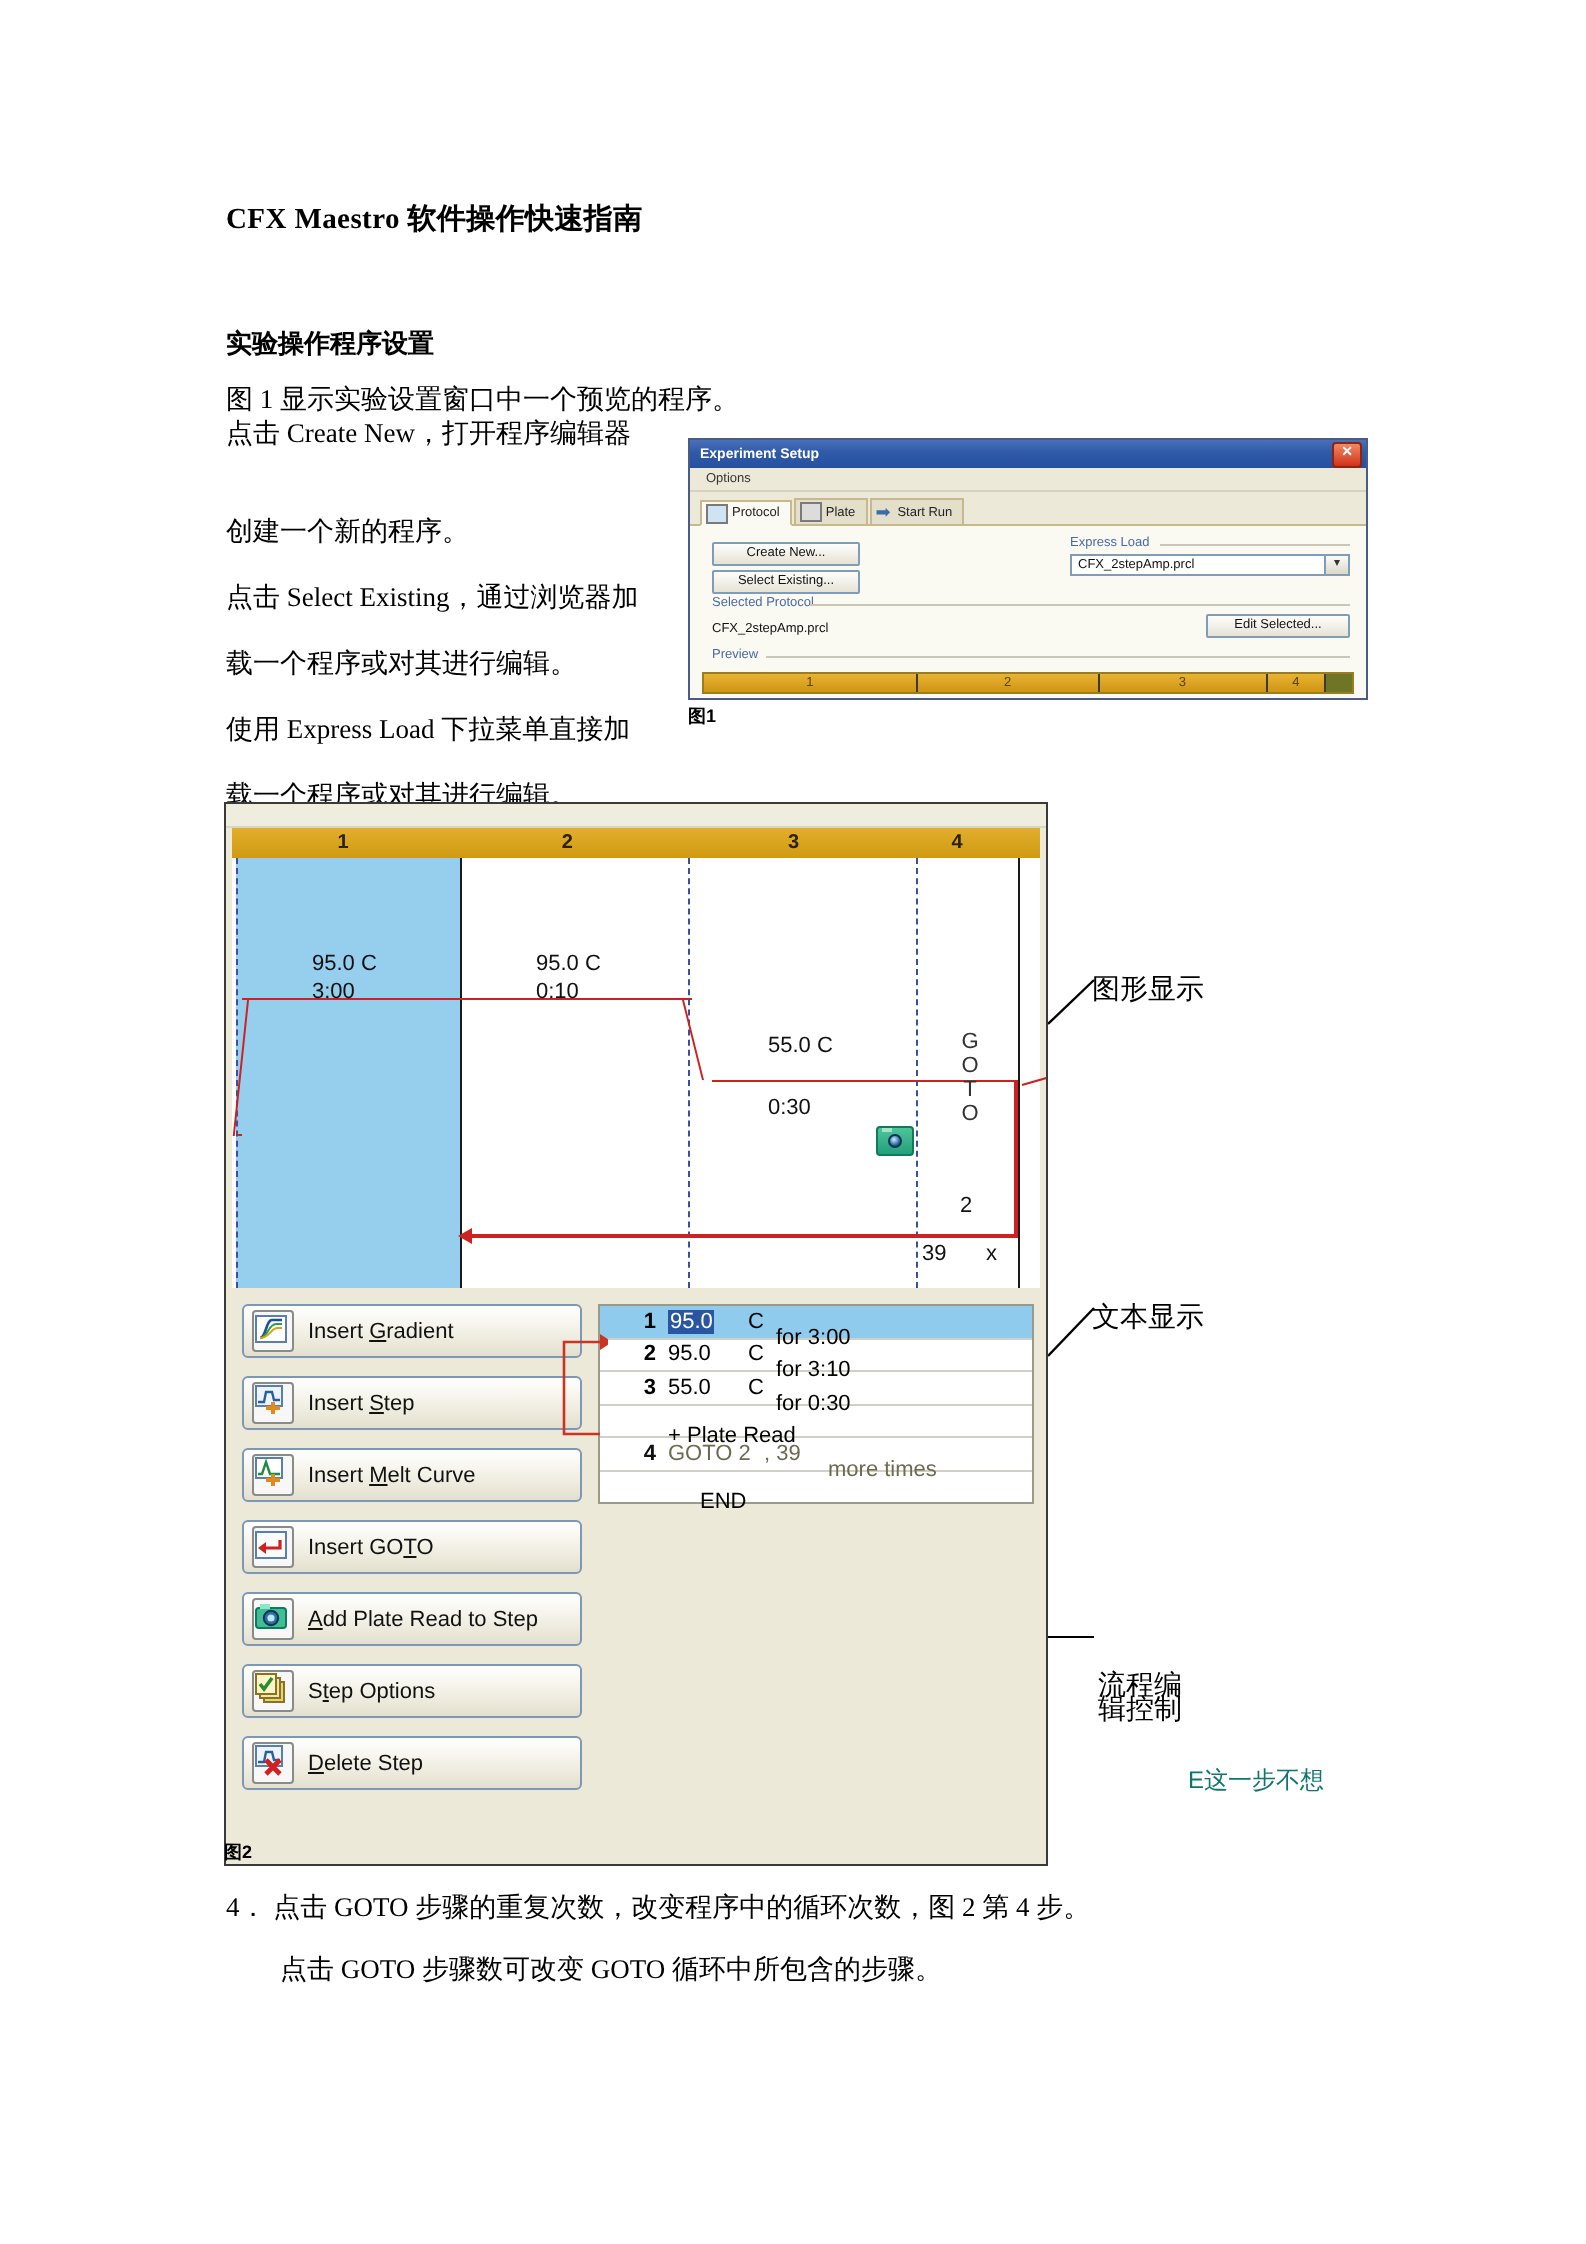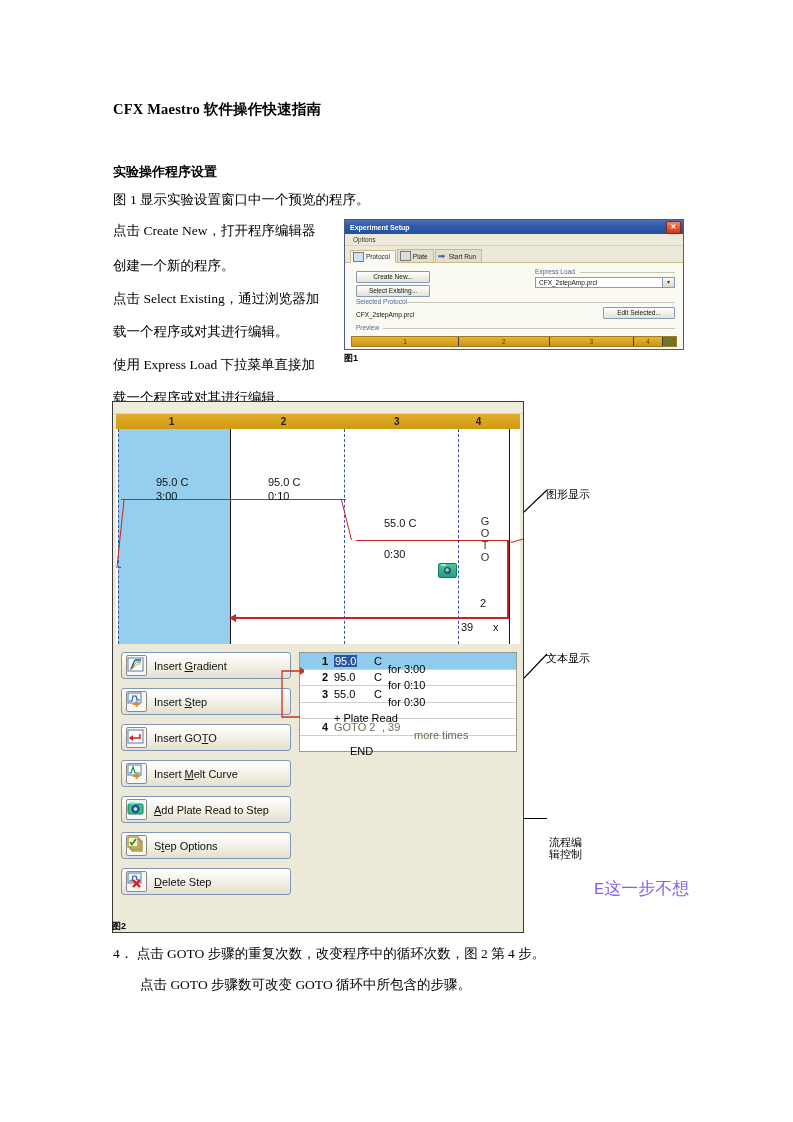--- a/index.html
+++ b/index.html
@@ -181,38 +181,38 @@
   .trow .c3{flex:1;margin-top:16px;}
   .trow.sel{background:#8fcbec;}
   .trow.sel .val{background:#2a55a0;color:#fff;padding:0 1px;}
   .trow.goto{color:#6b6b50;}
   .trow.plain .num{width:28px;}
   .gotoarrow{position:absolute;}
 
   
   .anno{
     position:absolute;font-family:"Liberation Sans", sans-serif;
-    font-size:11px;color:#000;line-height:12px;
+    font-size:14px;color:#000;line-height:12px;
   }
   .leader{position:absolute;background:#000;}
 
   .bottomnum{
     position:absolute;font-size:13.5px;white-space:nowrap;
   }
 </style>
 </head>
 <body>
 
 <div class="page">
 
   <div class="doc-title">CFX Maestro 软件操作快速指南</div>
   <div class="sec-head">实验操作程序设置</div>
 
   <div class="para" style="top:193px;">图 1 显示实验设置窗口中一个预览的程序。</div>
-  <div class="para" style="top:224px;">点击 Create New，打开程序编辑器</div>
+  <div class="para" style="top:210px;">点击 Create New，打开程序编辑器</div>
   <div class="para" style="top:259px;">创建一个新的程序。</div>
   <div class="para" style="top:292px;">点击 Select Existing，通过浏览器加</div>
   <div class="para" style="top:325px;">载一个程序或对其进行编辑。</div>
   <div class="para" style="top:358px;">使用 Express Load 下拉菜单直接加</div>
   <div class="para" style="top:391px;">载一个程序或对其进行编辑。</div>
 
   <div class="fig1">
     <div class="f1-title">
       <span class="t">Experiment Setup</span>
       <span class="f1-close">✕</span>
@@ -350,37 +350,37 @@
                 <polyline points="2,9 5,9 6,4 9,4 10,8 13,8" fill="none" stroke="#2a5f9e" stroke-width="1.2"></polyline>
                 <path d="M6 12h7M9.5 9v6" stroke="#e08a20" stroke-width="2"></path>
               </svg>
           </span>
           <span class="lab">Insert <u>S</u>tep</span>
         </div>
 
         <div class="tbtn">
           <span class="bi">
             <svg width="17" height="17" viewBox="0 0 17 17">
+                <rect x="1" y="1" width="13" height="10" fill="#ffffff" stroke="#5a7fa8"></rect>
+                <polyline points="2,9 4,9 6,3 8,9 13,9" fill="none" stroke="#1e8a3c" stroke-width="1.2"></polyline>
+                <path d="M6 12h7M9.5 9v6" stroke="#e08a20" stroke-width="2"></path>
+              </svg>
+          </span>
+          <span class="lab">Insert <u>M</u>elt Curve</span>
+        </div>
+
+        <div class="tbtn">
+          <span class="bi">
+            <svg width="17" height="17" viewBox="0 0 17 17">
                 <rect x="1" y="2" width="15" height="13" fill="#fbfbfb" stroke="#5a7fa8"></rect>
                 <path d="M13 6 L13 10 L5 10" fill="none" stroke="#cc2222" stroke-width="1.6"></path>
                 <polygon points="6,7 6,13 2,10" fill="#cc2222"></polygon>
               </svg>
           </span>
           <span class="lab">Insert GO<u>T</u>O</span>
-        </div>
-
-        <div class="tbtn">
-          <span class="bi">
-            <svg width="17" height="17" viewBox="0 0 17 17">
-                <rect x="1" y="1" width="13" height="10" fill="#ffffff" stroke="#5a7fa8"></rect>
-                <polyline points="2,9 4,9 6,3 8,9 13,9" fill="none" stroke="#1e8a3c" stroke-width="1.2"></polyline>
-                <path d="M6 12h7M9.5 9v6" stroke="#e08a20" stroke-width="2"></path>
-              </svg>
-          </span>
-          <span class="lab">Insert <u>M</u>elt Curve</span>
         </div>
 
         <div class="tbtn">
           <span class="bi">
             <svg width="17" height="17" viewBox="0 0 17 17">
                 <rect x="1" y="4" width="15" height="10" rx="1.5" fill="#3fbf93" stroke="#0f7a5b"></rect>
                 <rect x="3" y="2" width="5" height="2.5" fill="#8fe6c7"></rect>
                 <circle cx="8.5" cy="9" r="3.6" fill="#2a6fa8" stroke="#0d3350"></circle>
                 <circle cx="8.5" cy="9" r="1.8" fill="#bfe6ff"></circle>
               </svg>
@@ -416,21 +416,21 @@
         <div class="trow sel">
           <span class="num">1</span>
           <span class="c1"><span class="val">95.0</span></span>
           <span class="c2">C</span>
           <span class="c3">for 3:00</span>
         </div>
         <div class="trow">
           <span class="num">2</span>
           <span class="c1">95.0</span>
           <span class="c2">C</span>
-          <span class="c3">for 0:10</span>
+          <span class="c3">for 3:10</span>
         </div>
         <div class="trow">
           <span class="num">3</span>
           <span class="c1">55.0</span>
           <span class="c2">C</span>
           <span class="c3">for 0:30</span>
         </div>
         <div class="trow plain">
           <span class="num"></span>
           <span class="c3" style="flex:1">+ Plate Read</span>
@@ -464,18 +464,18 @@
   <svg class="leader" style="left:524px;top:652px;width:24px;height:30px;background:transparent;">
     <line x1="23" y1="2" x2="0" y2="26" stroke="#000" stroke-width="1.2"></line>
   </svg>
 
   <div class="anno" style="left:549px;top:836px;">
     <span>流程编</span><br>
     <span>辑控制</span>
   </div>
   <div class="leader" style="left:524px;top:818px;width:23px;height:1.2px;"></div>
 
-  <div class="anno" style="left:594px;top:884px;font-size:17px;color:#8b5cf6;font-family:Liberation Mono, monospace;">E这一步不想</div>
+  <div class="anno" style="left:594px;top:884px;font-size:12px;color:#0f766e;font-family:Liberation Sans, sans-serif;">E这一步不想</div>
 
   <div class="bottomnum" style="left:113px;top:945px;">4． 点击 GOTO 步骤的重复次数，改变程序中的循环次数，图 2 第 4 步。</div>
   <div class="bottomnum" style="left:140px;top:976px;">点击 GOTO 步骤数可改变 GOTO 循环中所包含的步骤。</div>
 
 </div>
 
 </body></html>

